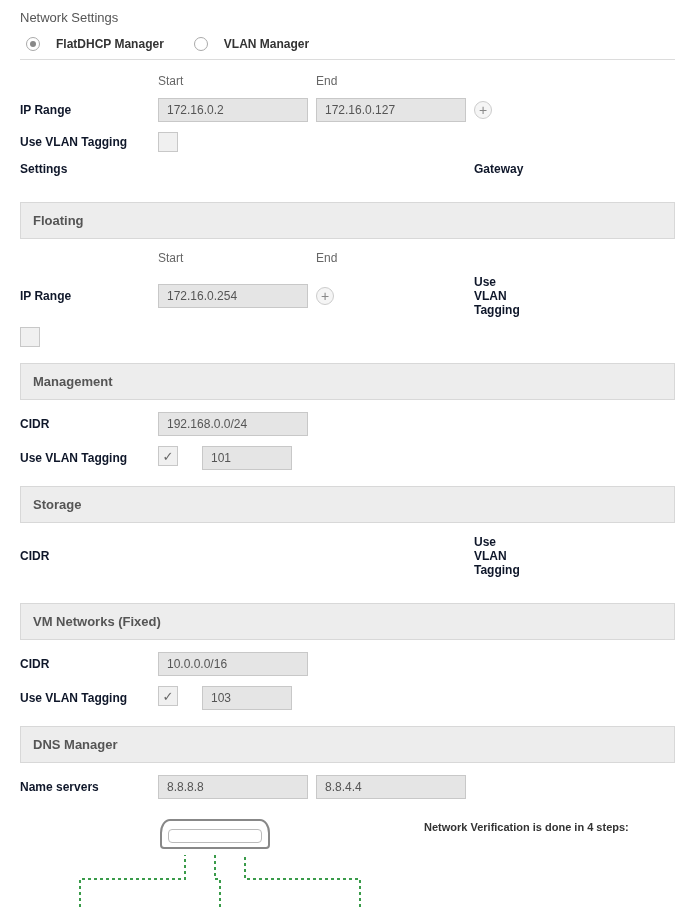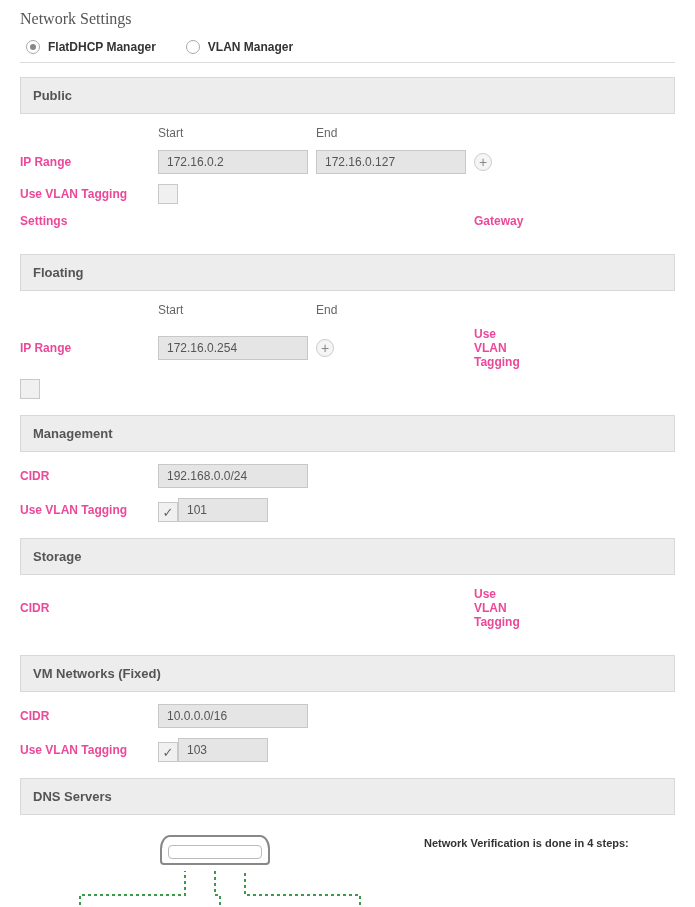--- a/index.html
+++ b/index.html
@@ -7,36 +7,35 @@
     font-family: "Segoe UI", Arial, sans-serif;
     font-size: 12px;
     color: #333;
     background: #fff;
     width: 695px;
   }
   .page {
     padding: 10px 20px 20px 20px;
   }
   h2.title {
-    font-size: 16px;
+    font-size: 13px;
     font-weight: 400;
     color: #555;
     margin-bottom: 12px;
-    font-family: Liberation Serif, serif;
   }
   .radio-row {
     display: flex;
     gap: 30px;
     margin-bottom: 8px;
     padding-left: 6px;
   }
   .radio-item {
     display: flex;
     align-items: flex-end;
-    gap: 8px;
+    gap: 16px;
     font-size: 12px;
     font-weight: 600;
     color: #333;
     cursor: pointer;
   }
   .radio-circle {
     width: 14px; height: 14px;
     border: 1px solid #aaa;
     border-radius: 50%;
     display: flex;
@@ -72,21 +71,21 @@
     align-items: center;
     margin-bottom: 16px;
     padding-left: 0;
   }
   .col-label {
     font-size: 12px;
     color: #666;
   }
   .row-label {
     font-weight: 600;
-    color: #ec4899;
+    color: #0f172a;
     font-size: 12px;
   }
   input[type="text"] {
     height: 24px;
     border: 1px solid #c8c8c8;
     background: #e5e5e5;
     padding: 0 8px;
     font-size: 12px;
     color: #555;
     width: 100%;
@@ -113,22 +112,22 @@
     display: flex;
     align-items: center;
     justify-content: center;
     color: #888;
     font-size: 14px;
     line-height: 1;
     cursor: pointer;
   }
   .vlan-cell {
     display: flex;
-    gap: 0;
-    align-items: flex-end;
+    gap: 24px;
+    align-items: flex-start;
   }
   .vlan-cell input[type="text"] {
     width: 90px;
   }
   .verification-row {
     display: flex;
     gap: 24px;
     margin-top: 20px;
     align-items: flex-start;
   }
@@ -179,21 +178,20 @@
       <span>FlatDHCP Manager</span>
     </label>
     <label class="radio-item">
       <span class="radio-circle"></span>
       <span>VLAN Manager</span>
     </label>
   </div>
 
   <hr class="divider">
 
-  <div class="section-header">Public</div>
   <div class="form-grid">
     <div></div>
     <div class="col-label">Start</div>
     <div class="col-label">End</div>
     <div></div>
 
     <div class="row-label">IP Range</div>
     <input type="text" value="172.16.0.2" style="">
     <input type="text" value="172.16.0.127" style="">
     <div class="add-btn">
@@ -273,21 +271,27 @@
 
     <div class="row-label">Use VLAN Tagging</div>
     <div class="vlan-cell">
       <span class="checkbox-box checked"></span>
       <input type="text" value="103" style="">
     </div>
     <div></div>
       <div></div>
   </div>
 
-  <div class="section-header">DNS Servers</div>
+  <div class="section-header">DNS Manager</div>
+  <div class="form-grid">
+    <div class="row-label">Name servers</div>
+    <input type="text" value="8.8.8.8" style="">
+    <input type="text" value="8.8.4.4" style="">
+    <div></div>
+  </div>
 
   <div class="verification-row">
     <div class="diagram-box">
       <svg class="cable-path" viewBox="0 0 380 120">
         <path d="M60 94 L60 60 L165 60 L165 36" fill="none" stroke="#3a9b4a" stroke-width="2" stroke-dasharray="3 3"></path>
         <path d="M200 94 L200 60 L195 60 L195 36" fill="none" stroke="#3a9b4a" stroke-width="2" stroke-dasharray="3 3"></path>
         <path d="M340 94 L340 60 L225 60 L225 36" fill="none" stroke="#3a9b4a" stroke-width="2" stroke-dasharray="3 3"></path>
       </svg>
       <div class="svr-top"></div>
 

